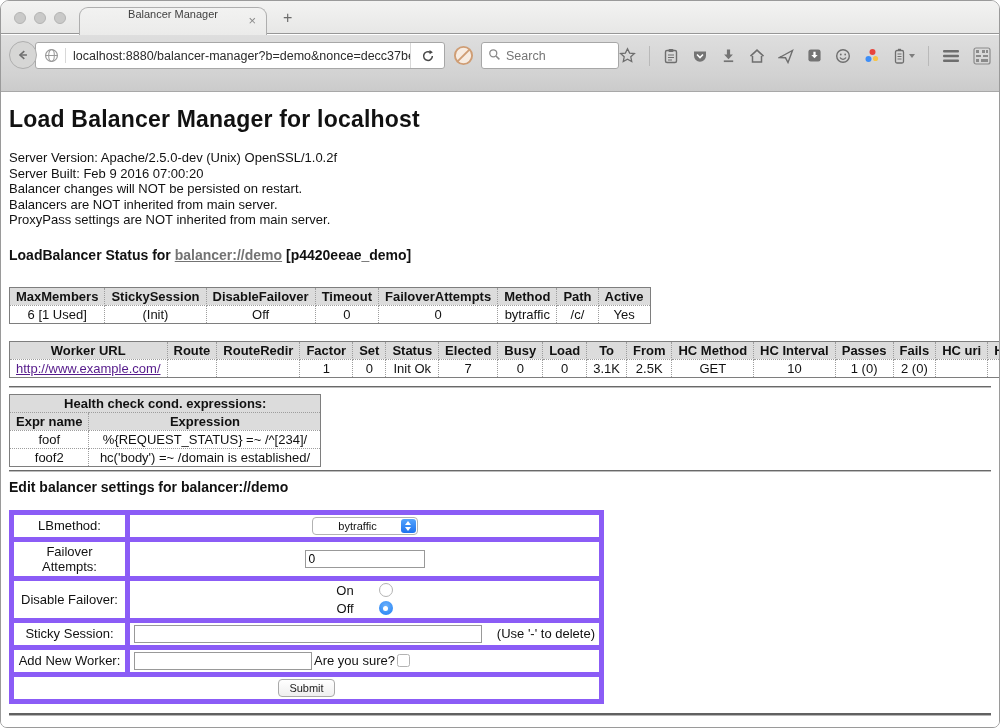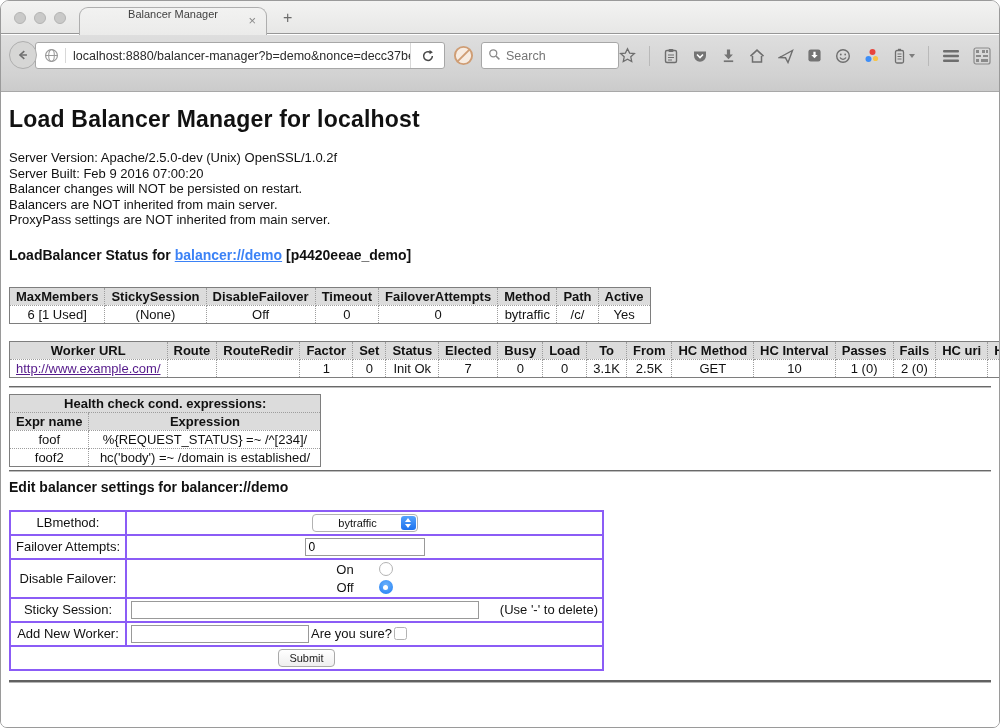--- a/index.html
+++ b/index.html
@@ -41,38 +41,38 @@
 
   .bookmarksbar { position:absolute; top:74px; left:0; right:0; height:17px;
                   background:linear-gradient(#d2d2d2,#cbcbcb); border-bottom:1px solid #a8a8a8; }
 
   
   .content { position:absolute; top:92px; left:0; right:0; bottom:0; background:#fff;
              padding:0 8px; font-size:13px; color:#111; overflow:hidden; }
   h1 { font-size:23px; font-weight:bold; margin:13px 0 17px 0; letter-spacing:0.2px; }
   .srvline { line-height:15.6px; }
   h3 { font-size:14px; font-weight:bold; margin:19px 0 0 0; }
-  h3 a { color:#3b82f6; }
+  h3 a { color:#737373; }
   .t-wrap1 { margin-top:24px; }
   .t-wrap2 { margin-top:17px; }
   table.data { border-collapse:collapse; border:1px solid #7e7e7e; }
   table.data th, table.data td { border:1px dotted #9d9d9d; padding:1px 6px; text-align:center;
                                  font-size:13px; white-space:nowrap; }
   table.data th { background:#dcdcdc; font-weight:bold; }
   td.lft { text-align:left; }
   a.wlink { color:#551a8b; }
   hr.rule { border:none; border-top:2px groove #bdbdbd; margin:8px 0 6px 0; }
   hr.rule2 { border:none; border-top:2px groove #bdbdbd; margin:3px 0 7px 0; }
   hr.rule3 { border:none; border-top:3px groove #b5b5b5; margin:9px 0 0 0; }
   .health { margin-top:4px; }
 
   
   .edith { margin:7px 0 15px 0; }
   table.form { border-collapse:collapse; border:1px solid #7e7e7e; width:595px; }
-  table.form td { border:2px solid #8b5cf6; font-size:13px; padding:2px 4px; }
+  table.form td { border:5px solid #8b5cf6; font-size:13px; padding:2px 4px; }
   td.flabel { width:116px; text-align:center; }
   td.ffield { text-align:center; }
   .selbox { position:relative; display:inline-block; width:106px; height:18px; background:#fff;
             border:1px solid #b2b2b2; border-radius:4px; font-size:11px; line-height:16px;
             text-align:center; padding-right:14px; vertical-align:middle; }
   .stepper { position:absolute; right:1px; top:1px; bottom:1px; width:15px; border-radius:3px;
              background:linear-gradient(#55a4fd,#1d72ee); display:flex; flex-direction:column;
              align-items:center; justify-content:center; gap:2px; }
   .chev-up { width:0; height:0; border-left:3px solid transparent; border-right:3px solid transparent;
              border-bottom:4px solid #fff; }
@@ -277,21 +277,21 @@
           <th>StickySession</th>
           <th>DisableFailover</th>
           <th>Timeout</th>
           <th>FailoverAttempts</th>
           <th>Method</th>
           <th>Path</th>
           <th>Active</th>
         </tr>
         <tr>
           <td>6 [1 Used]</td>
-          <td>(None)</td>
+          <td>(Init)</td>
           <td>Off</td>
           <td>0</td>
           <td>0</td>
           <td>bytraffic</td>
           <td>/c/</td>
           <td>Yes</td>
         </tr>
       </tbody>
         </table>
     </div>

